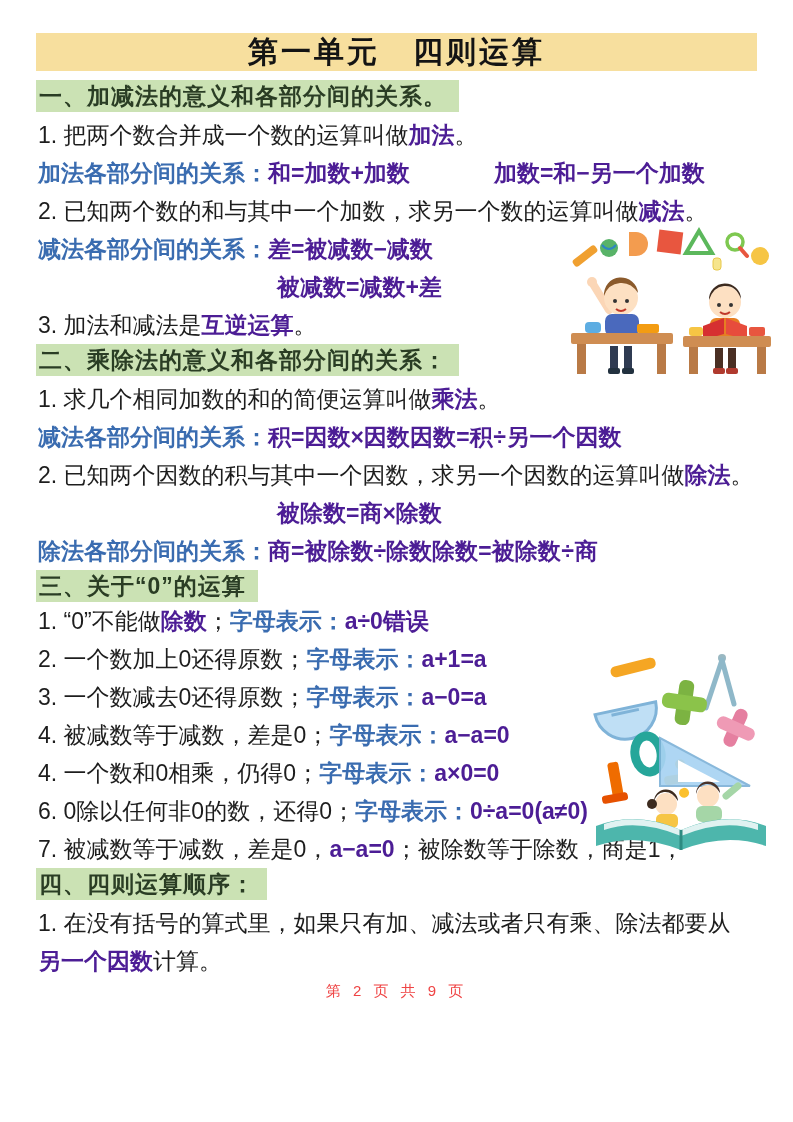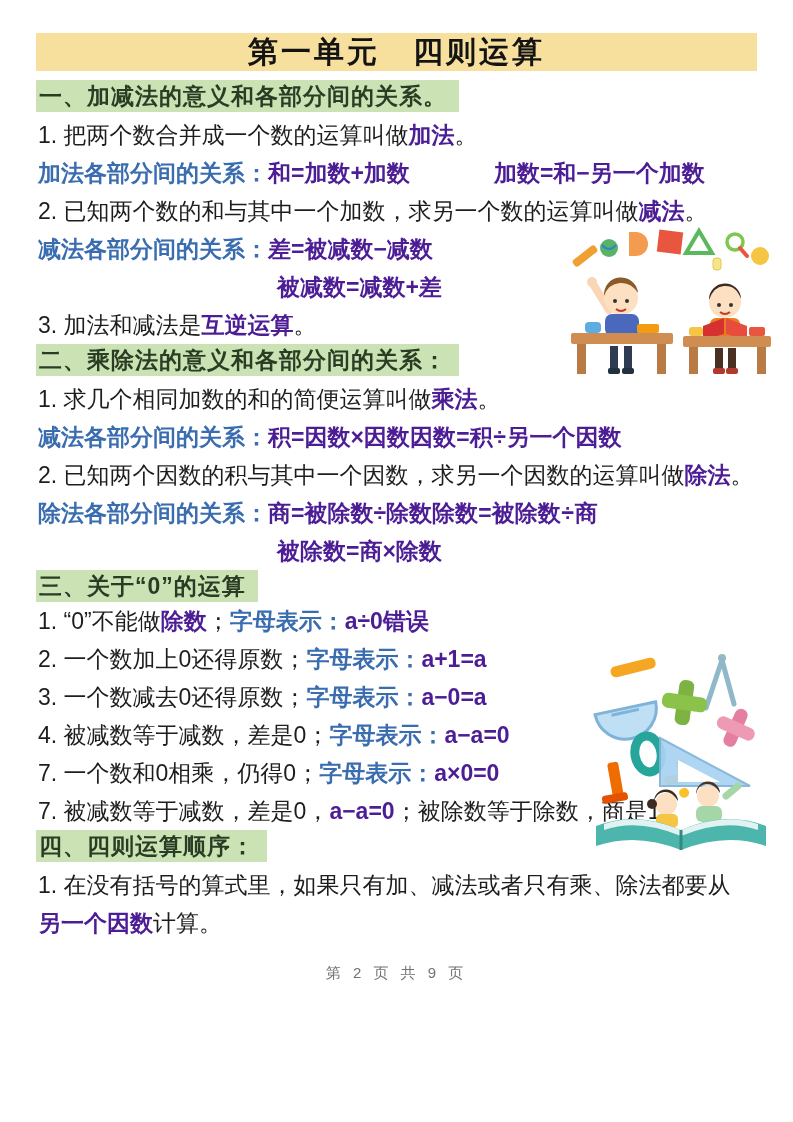--- a/index.html
+++ b/index.html
@@ -23,21 +23,21 @@
   .lines{margin:0 38px;}
   .lines.pad-top{padding-top:4px;}
   .line{height:38px;line-height:38px;font-size:23px;white-space:nowrap;}
   .indent{padding-left:239px;}
   .t-b{color:#1d1d1d;}
   .t-r{color:#4c1d95;font-weight:700;}
   .t-u{color:#3A6CB0;font-weight:700;font-family:Liberation Mono, monospace;}
   .gap-lg{margin-left:84px;}
   .gap-md{font-family:Liberation Mono, monospace;}
   .footer{
-    margin-top:22px;text-align:center;font-size:15px;color:#737373;
+    margin-top:2px;text-align:center;font-size:15px;color:#ef4444;
     letter-spacing:4px;
   }
   .illus{position:absolute;}
   #illus-classroom{left:563px;top:226px;width:212px;height:152px;}
   #illus-mathbook{left:586px;top:646px;width:190px;height:218px;}
 </style>
 </head>
 <body>
 
 <div class="page">
@@ -76,46 +76,49 @@
   <div class="lines pad-top">
     <div class="line">
       <span class="t-b">1. 求几个相同加数的和的简便运算叫做</span><span class="t-r">乘法</span><span class="t-b">。</span>
     </div>
     <div class="line">
       <span class="t-u">减法各部分间的关系：</span><span class="t-r">积=因数×因数</span><span class="t-r gap-md">因数=积÷另一个因数</span>
     </div>
     <div class="line">
       <span class="t-b">2. 已知两个因数的积与其中一个因数，求另一个因数的运算叫做</span><span class="t-r">除法</span><span class="t-b">。</span>
     </div>
-    <div class="line">
-      <span class="t-u">除法各部分间的关系：</span><span class="t-r">商=被除数÷除数</span><span class="t-r gap-md">除数=被除数÷商</span>
-    </div>
     <div class="line indent">
       <span class="t-r">被除数=商×除数</span>
     </div>
+    <div class="line">
+      <span class="t-u">除法各部分间的关系：</span><span class="t-r">商=被除数÷除数</span><span class="t-r gap-md">除数=被除数÷商</span>
+    </div>
   </div>
 
   <div class="sec-head">
     <span>三、关于“0”的运算</span>
   </div>
   <div class="lines">
     <div class="line">
       <span class="t-b">1. “0”不能做</span><span class="t-r">除数</span><span class="t-b">；</span><span class="t-u">字母表示：</span><span class="t-r">a÷0错误</span>
     </div>
     <div class="line">
       <span class="t-b">2. 一个数加上0还得原数；</span><span class="t-u">字母表示：</span><span class="t-r">a+1=a</span>
     </div>
     <div class="line">
       <span class="t-b">3. 一个数减去0还得原数；</span><span class="t-u">字母表示：</span><span class="t-r">a−0=a</span>
     </div>
     <div class="line">
       <span class="t-b">4. 被减数等于减数，差是0；</span><span class="t-u">字母表示：</span><span class="t-r">a−a=0</span>
     </div>
     <div class="line">
-      <span class="t-b">7. 一个数和0相乘，仍得0；</span><span class="t-u">字母表示：</span><span class="t-r">a×0=0</span>
+      <span class="t-b">4. 一个数和0相乘，仍得0；</span><span class="t-u">字母表示：</span><span class="t-r">a×0=0</span>
+    </div>
+    <div class="line">
+      <span class="t-b">6. 0除以任何非0的数，还得0；</span><span class="t-u">字母表示：</span><span class="t-r">0÷a=0(a≠0)</span>
     </div>
     <div class="line">
       <span class="t-b">7. 被减数等于减数，差是0，</span><span class="t-r">a−a=0</span><span class="t-b">；被除数等于除数，商是1，</span>
     </div>
   </div>
 
   <div class="sec-head">
     <span>四、四则运算顺序：</span>
   </div>
   <div class="lines pad-top">

